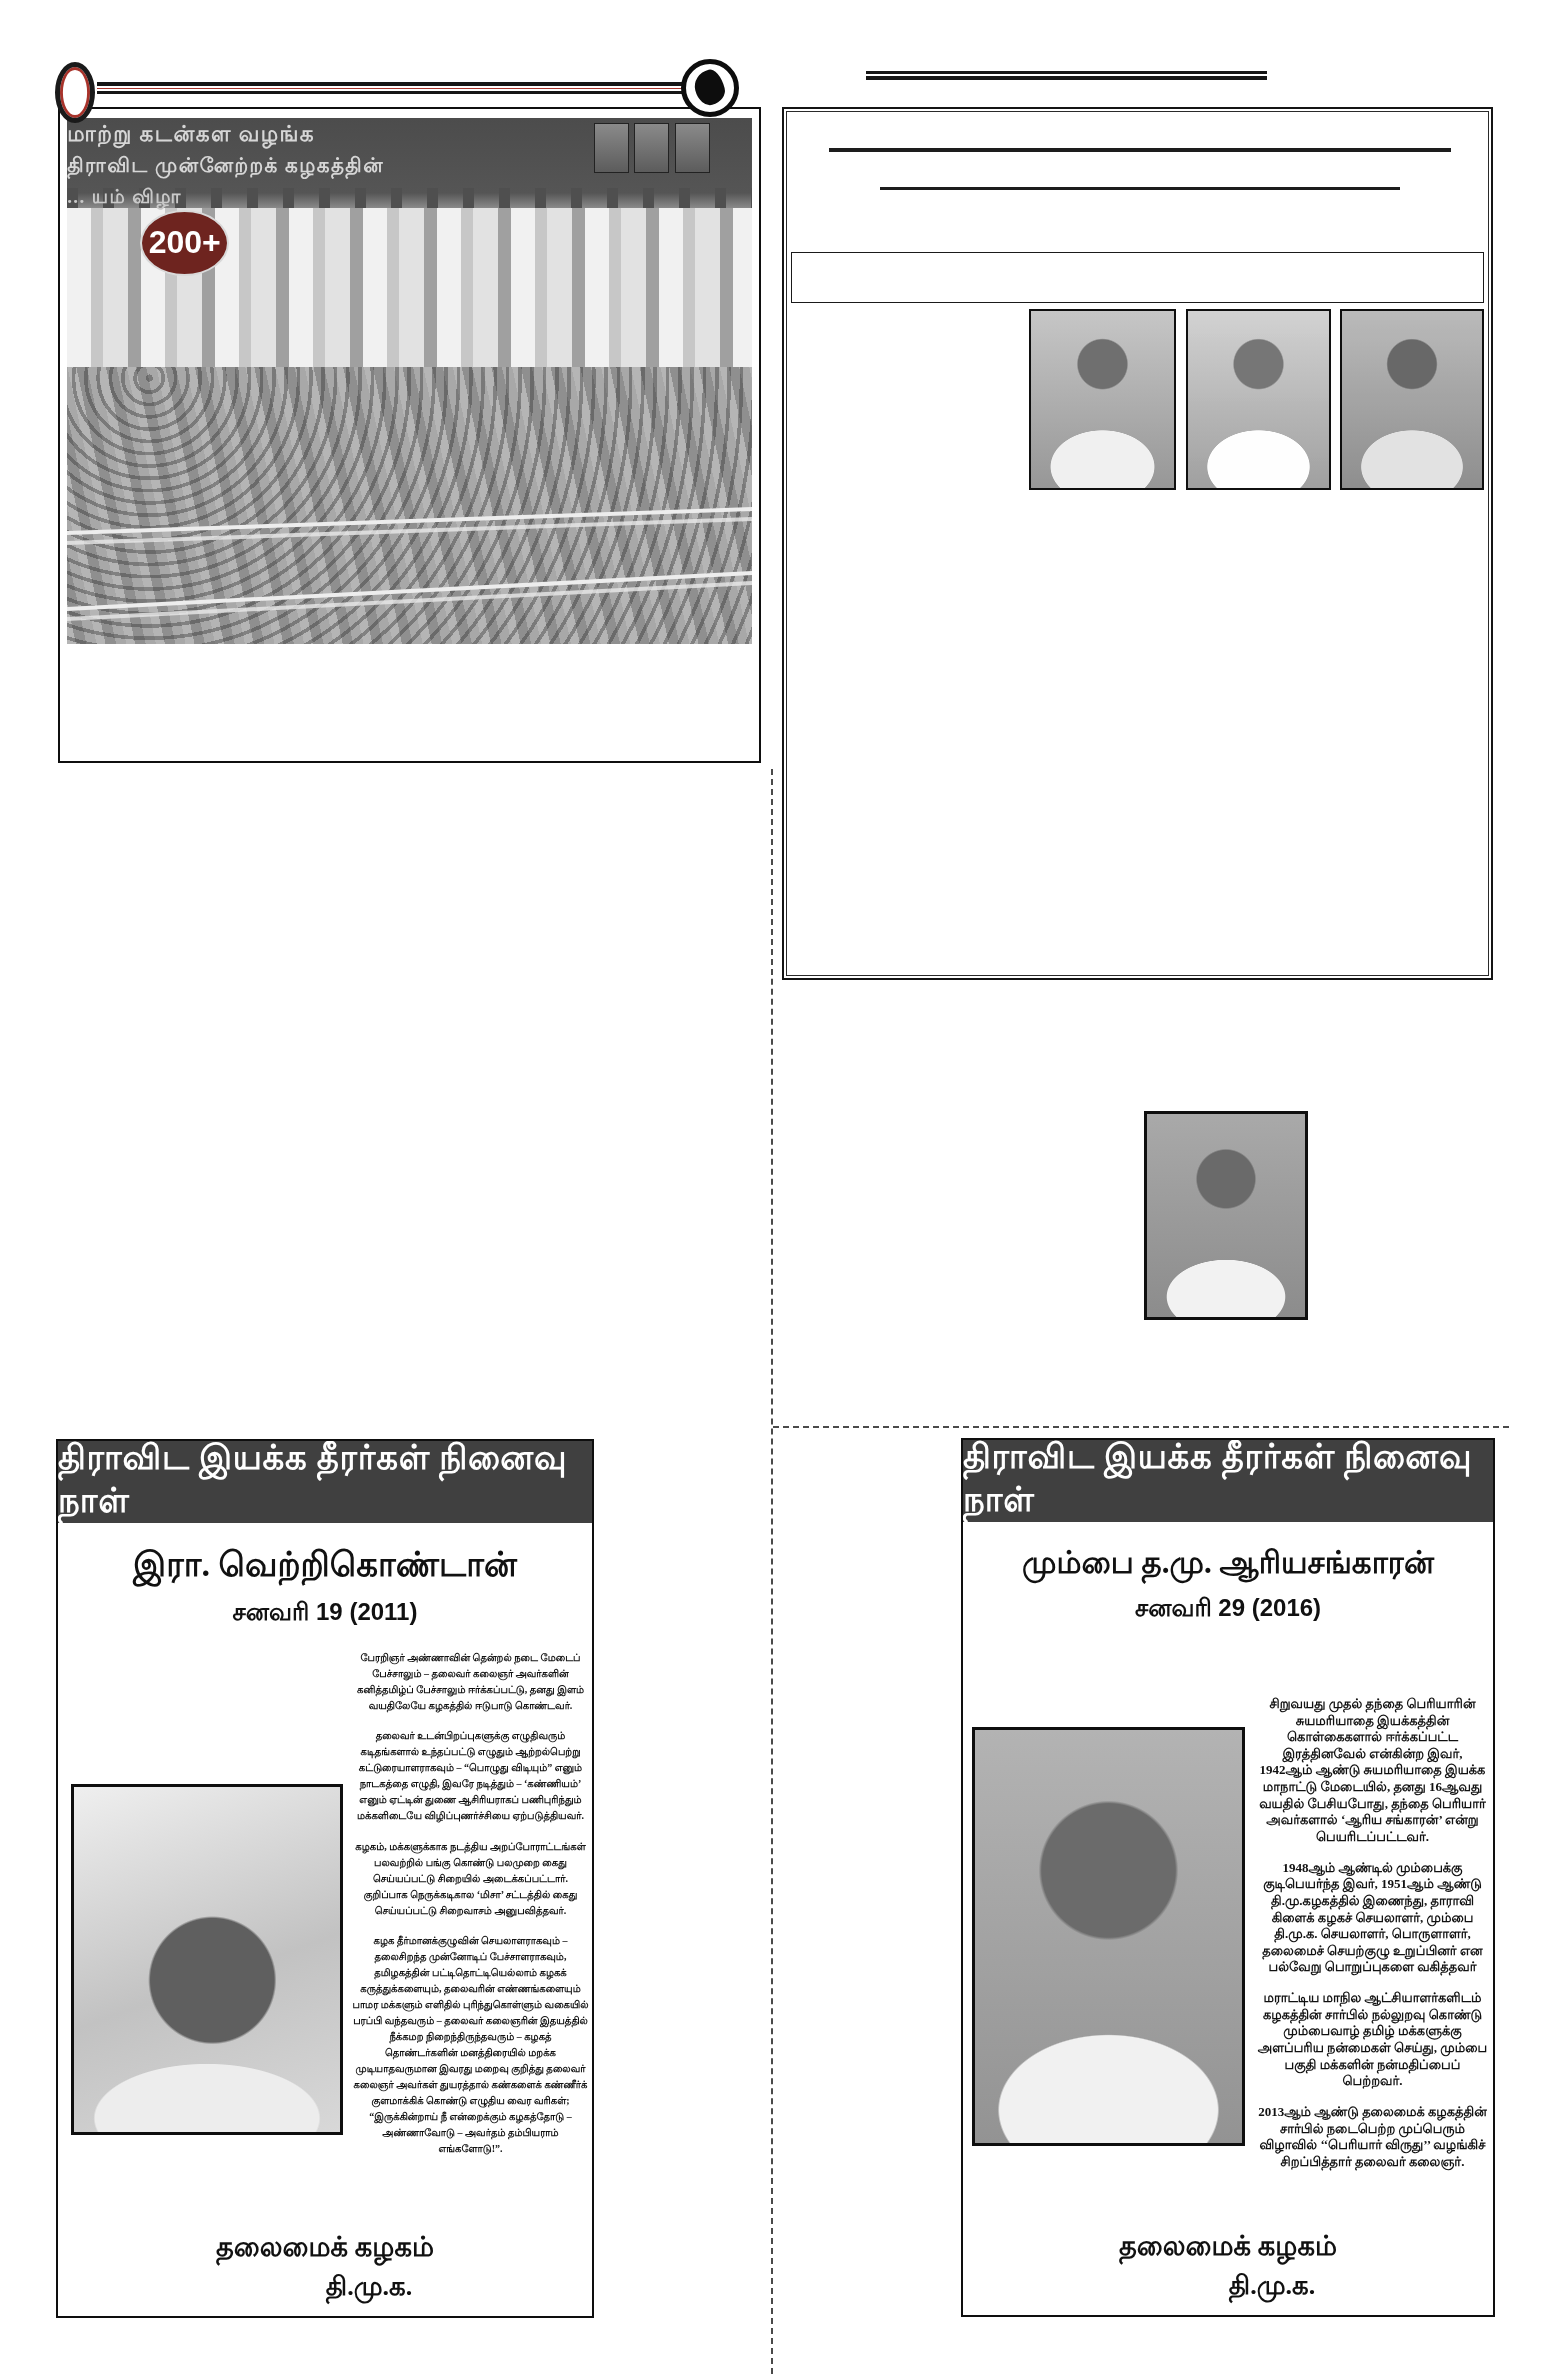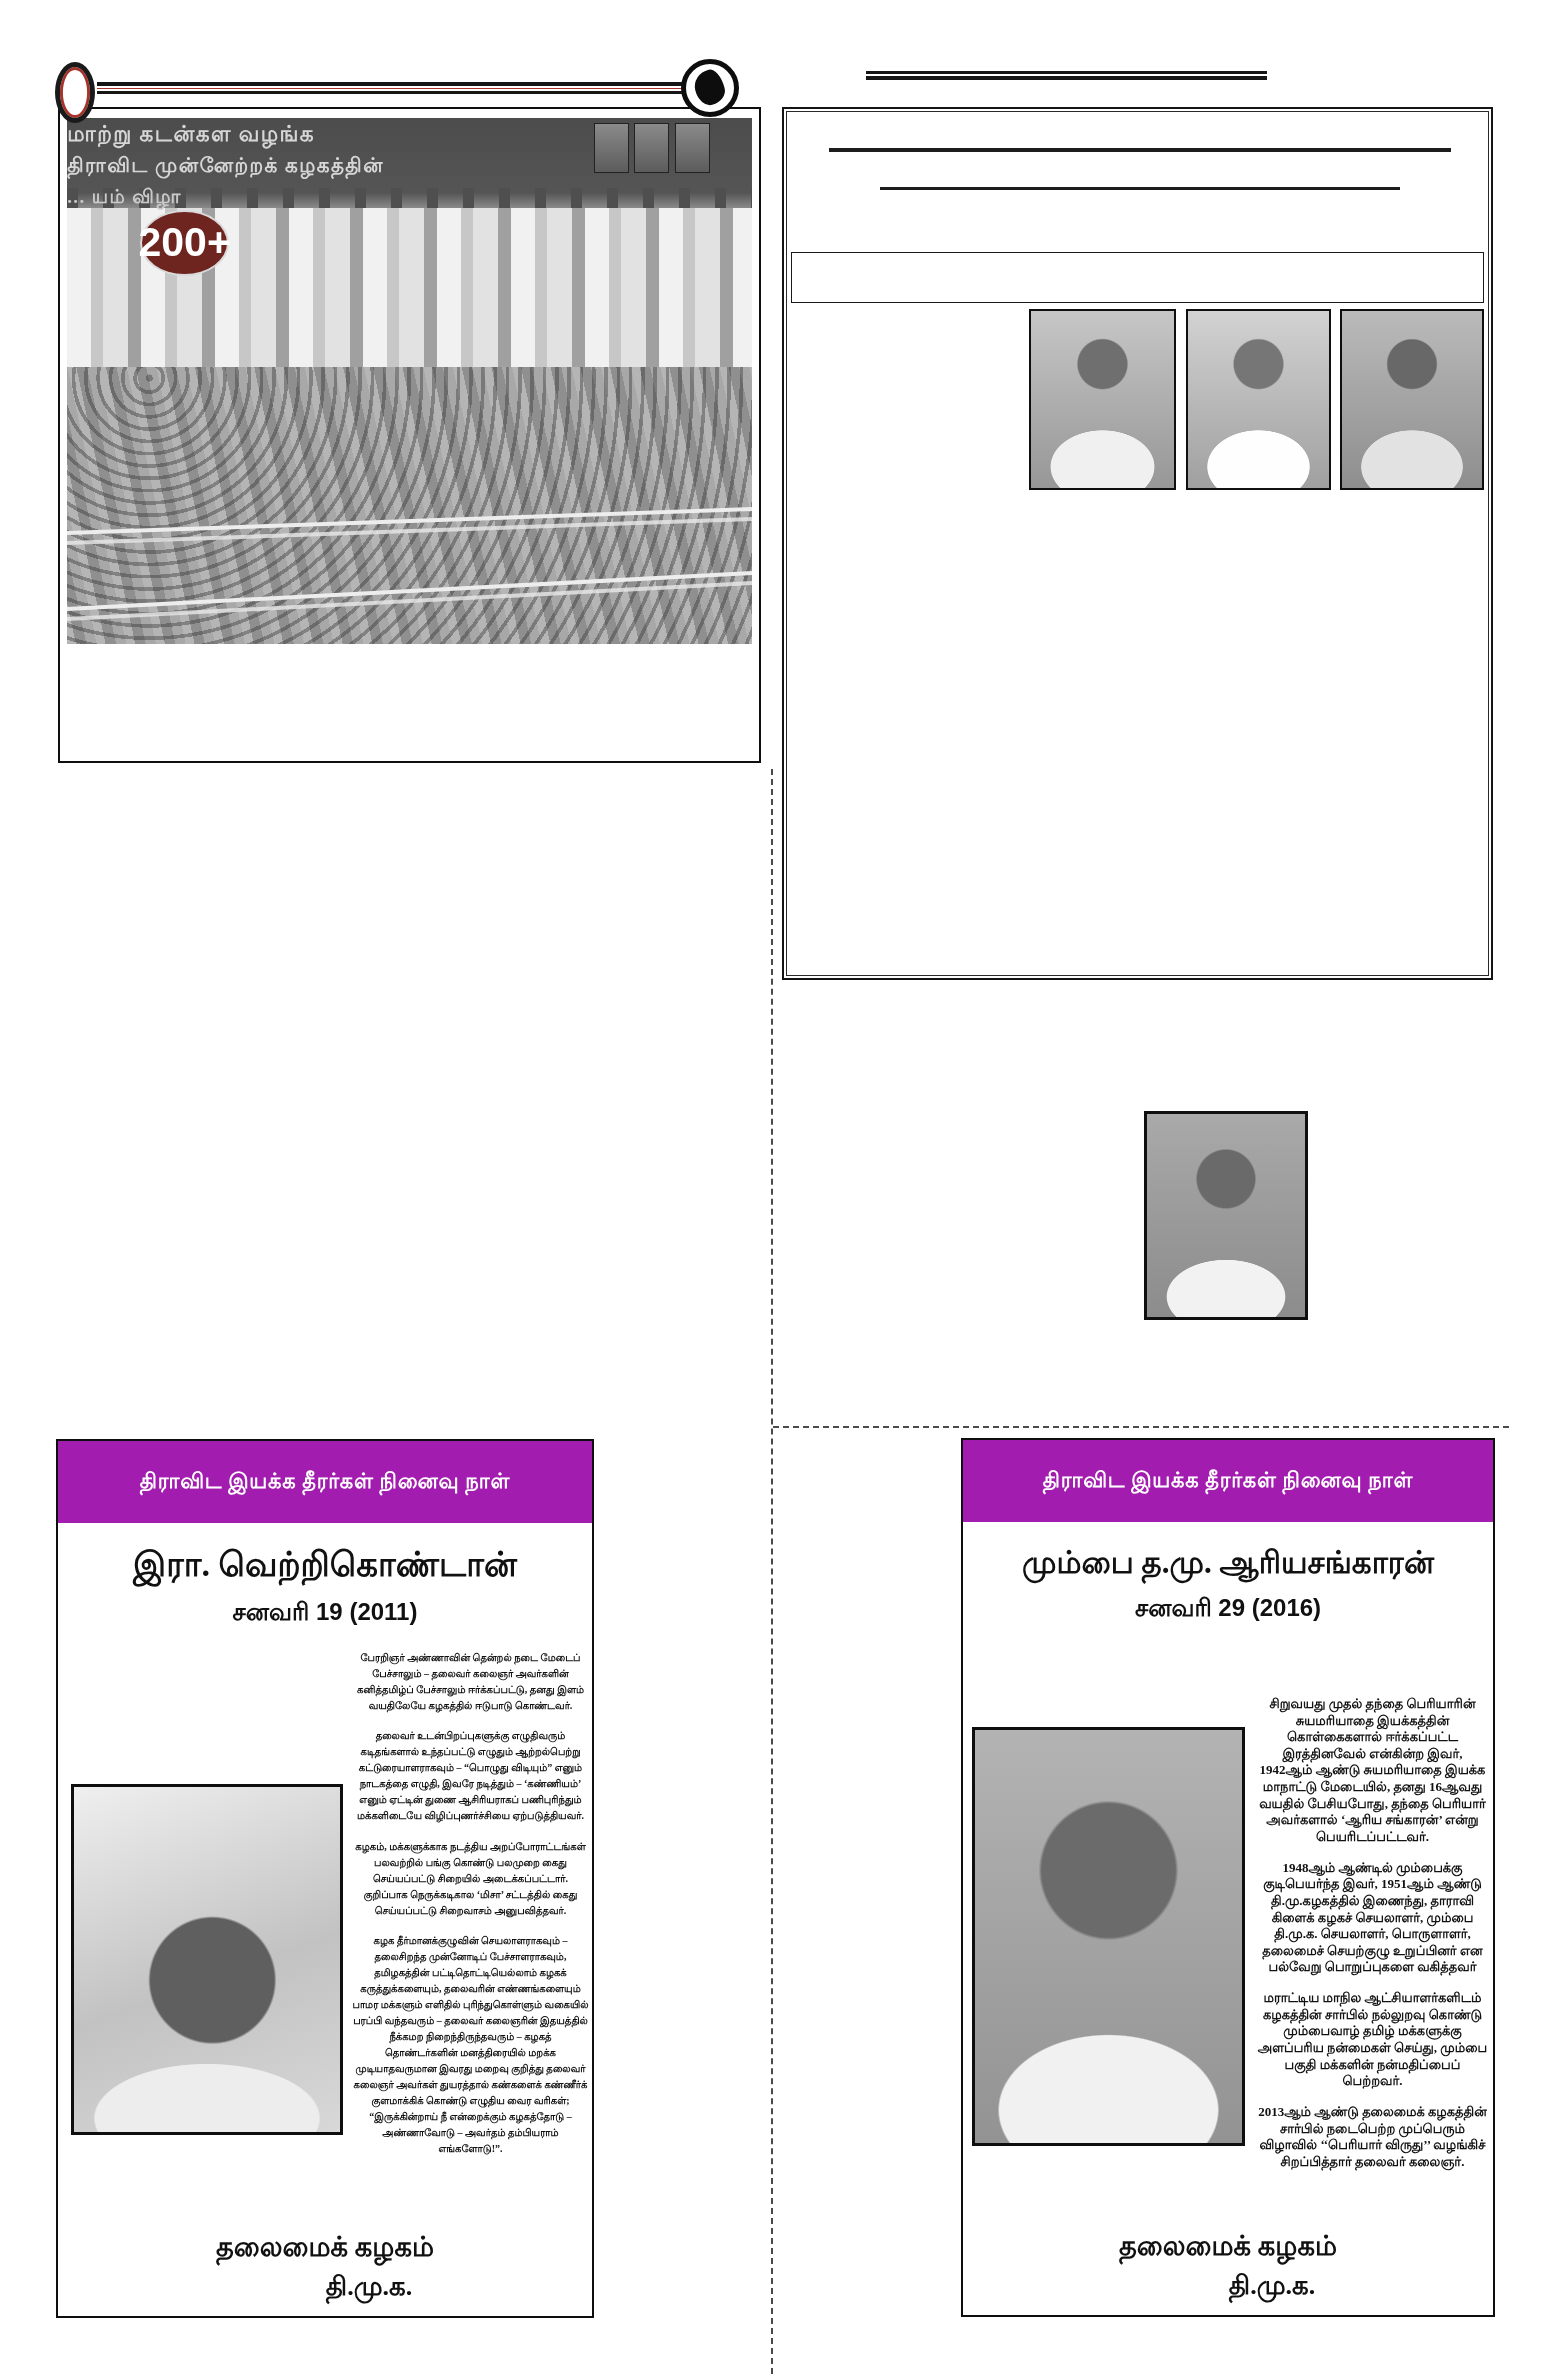--- a/index.html
+++ b/index.html
@@ -30,21 +30,21 @@
        background:linear-gradient(180deg,#4c4c4c 0%,#555 30%,#9b9b9b 38%,#d6d6d6 58%,#e3e3e3 100%);}
   .stage-figures{position:absolute;left:0;top:36%;width:100%;height:64%;
        background:repeating-linear-gradient(90deg,#f1f1f1 0 24.5px,#c7c7c7 24.5px 36px,#e2e2e2 36px 61px,#a0a0a0 61px 74px);}
   .stage-heads{position:absolute;left:0;top:28%;width:100%;height:11%;
        background:repeating-linear-gradient(90deg,#4f4f4f 0 11.5px,rgba(0,0,0,0) 11.5px 36px);}
   .banner-line{position:absolute;width:100%;color:#d6d6d6;font-weight:700;letter-spacing:1.4px;}
   .bl1{top:4.3px;font-size:21.6px;}
   .bl2{top:36px;font-size:20px;}
   .bl3{top:68px;font-size:19px;color:#c9c9c9;}
   .badge{position:absolute;left:73px;top:92px;width:85px;height:62px;background:#6e241f;
-         border:2.2px solid #d9d9d9;border-radius:50%;color:#fff;font-size:41px;font-weight:800;
+         border:2.2px solid #d9d9d9;border-radius:50%;color:#fff;font-size:32px;font-weight:800;
          display:flex;align-items:center;justify-content:center;font-family:"Liberation Sans",sans-serif;}
   .poster{position:absolute;top:5.8px;width:33px;height:48px;background:linear-gradient(#8a8a8a,#5c5c5c);border:1.4px solid #222;}
   .crowd-photo{position:absolute;left:7.2px;top:258px;width:685px;height:277px;overflow:hidden;
        background:repeating-radial-gradient(circle at 12% 4%,rgba(45,45,45,.38) 0 3.6px,rgba(0,0,0,0) 3.6px 12.3px),
                   repeating-linear-gradient(78deg,#b5b5b5 0 8.7px,#8f8f8f 8.7px 19px,#a8a8a8 19px 29px),
                   linear-gradient(#9c9c9c,#c2c2c2);}
   .fence{position:absolute;left:-2%;width:104%;background:#ededed;box-shadow:0 10px 0 rgba(232,232,232,.8);}
   .fence1{top:55%;height:3.6px;transform:rotate(-2deg);}
   .fence2{top:80%;height:4.3px;transform:rotate(-3deg);}
 
@@ -70,22 +70,22 @@
                   linear-gradient(180deg,#a9a9a9,#8c8c8c);}
 
   
   .v-dash{left:771px;top:769px;height:1605px;width:0;border-left:2.2px dashed #4a4a4a;}
   .h-dash{left:773px;top:1426px;width:736px;height:0;border-top:2.2px dashed #4a4a4a;}
 
   
   .mem{border:2.9px solid #0e0e0e;background:#fff;overflow:hidden;}
   .mem-left{left:56px;top:1439px;width:534px;height:875px;}
   .mem-right{left:961px;top:1438px;width:530px;height:875px;}
-  .mem-header{height:82px;background:#a21caf;color:#fff;display:flex;align-items:center;justify-content:center;
-              font-size:21px;font-weight:700;letter-spacing:0.7px;}
+  .mem-header{height:82px;background:#404040;color:#fff;display:flex;align-items:center;justify-content:center;
+              font-size:34px;font-weight:700;letter-spacing:0.7px;}
   .mem-name{text-align:center;margin-top:23px;font-size:34px;font-weight:800;}
   .mem-right .mem-name{font-size:31px;}
   .mem-date{text-align:center;margin-top:8.7px;font-size:24px;font-weight:700;font-family:"Liberation Sans",sans-serif;}
   .mem-photo{position:absolute;border:3.6px solid #0e0e0e;}
   .mem-left .mem-photo{left:13px;top:343px;width:266px;height:345px;
        background:radial-gradient(circle at 52% 56%,#5f5f5f 0 26%,rgba(0,0,0,0) 27%),
                   radial-gradient(ellipse 70% 26% at 50% 96%,#ededed 0 60%,rgba(0,0,0,0) 61%),
                   linear-gradient(160deg,#efefef,#c2c2c2 55%,#d8d8d8);}
   .mem-right .mem-photo{left:9.4px;top:287px;width:267px;height:413px;
        background:radial-gradient(circle at 50% 34%,#6b6b6b 0 22%,rgba(0,0,0,0) 23%),

